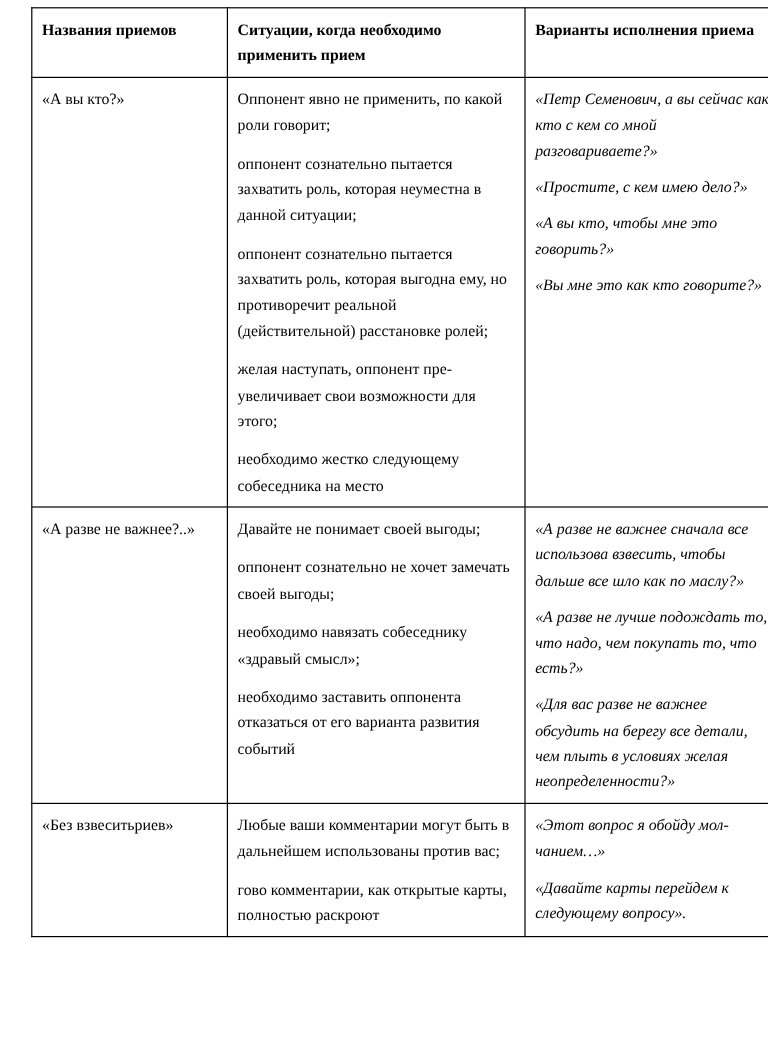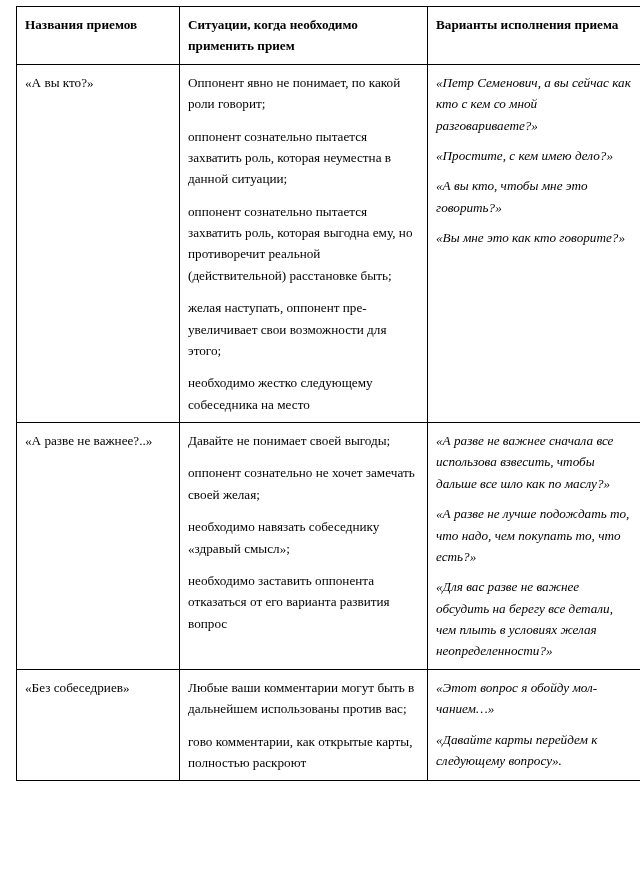--- a/index.html
+++ b/index.html
@@ -12,21 +12,21 @@
     height: 873px;
     font-family: "Liberation Serif", serif;
     color: #000000;
     overflow: hidden;
   }
   .page {
     position: relative;
     width: 640px;
     height: 873px;
     box-sizing: border-box;
-    padding: 6px 8px 0 16px;
+    padding: 6px 8px 0 26px;
   }
   table.techniques {
     border-collapse: collapse;
     width: 624px;
     table-layout: fixed;
   }
   table.techniques td,
   table.techniques th {
     border: 1px solid #000000;
     vertical-align: top;
@@ -76,59 +76,59 @@
         <th>Варианты исполнения приема</th>
       </tr>
     </thead>
     <tbody>
       <tr>
         <td>
           <span>«А вы кто?»</span>
         </td>
         <td>
           <ul class="cell-list">
-            <li>Оппонент явно не понимает, по какой роли говорит;</li>
+            <li>Оппонент явно не применить, по какой роли говорит;</li>
             <li>оппонент сознательно пытается захватить роль, которая не­уместна в данной ситуации;</li>
-            <li>оппонент сознательно пытается захватить роль, которая выгодна ему, но противоречит реальной (действительной) расстановке быть;</li>
+            <li>оппонент сознательно пытается захватить роль, которая выгодна ему, но противоречит реальной (действительной) расстановке ролей;</li>
             <li>желая наступать, оппонент пре­увеличивает свои возможности для этого;</li>
             <li>необходимо жестко следующему собеседника на место</li>
           </ul>
         </td>
         <td>
           <ul class="cell-list quotes">
             <li>«Петр Семенович, а вы сейчас как кто с кем со мной разговариваете?»</li>
             <li>«Простите, с кем имею дело?»</li>
             <li>«А вы кто, чтобы мне это говорить?»</li>
             <li>«Вы мне это как кто гово­рите?»</li>
           </ul>
         </td>
       </tr>
       <tr>
         <td>
           <span>«А разве не важнее?..»</span>
         </td>
         <td>
           <ul class="cell-list">
             <li>Давайте не понимает своей выгоды;</li>
-            <li>оппонент сознательно не хочет замечать своей желая;</li>
+            <li>оппонент сознательно не хочет замечать своей выгоды;</li>
             <li>необходимо навязать собесед­нику «здравый смысл»;</li>
-            <li>необходимо заставить оппонен­та отказаться от его варианта развития вопрос</li>
+            <li>необходимо заставить оппонен­та отказаться от его варианта развития событий</li>
           </ul>
         </td>
         <td>
           <ul class="cell-list quotes">
             <li>«А разве не важнее сначала все использова взвесить, чтобы дальше все шло как по маслу?»</li>
             <li>«А разве не лучше подо­ждать то, что надо, чем покупать то, что есть?»</li>
             <li>«Для вас разве не важнее обсудить на берегу все детали, чем плыть в усло­виях желая неопределен­ности?»</li>
           </ul>
         </td>
       </tr>
       <tr>
         <td>
-          <span>«Без собесед­риев»</span>
+          <span>«Без взвесить­риев»</span>
         </td>
         <td>
           <ul class="cell-list">
             <li>Любые ваши комментарии могут быть в дальнейшем использова­ны против вас;</li>
             <li>гово комментарии, как откры­тые карты, полностью раскроют</li>
           </ul>
         </td>
         <td>
           <ul class="cell-list quotes">
             <li>«Этот вопрос я обойду мол­чанием…»</li>

